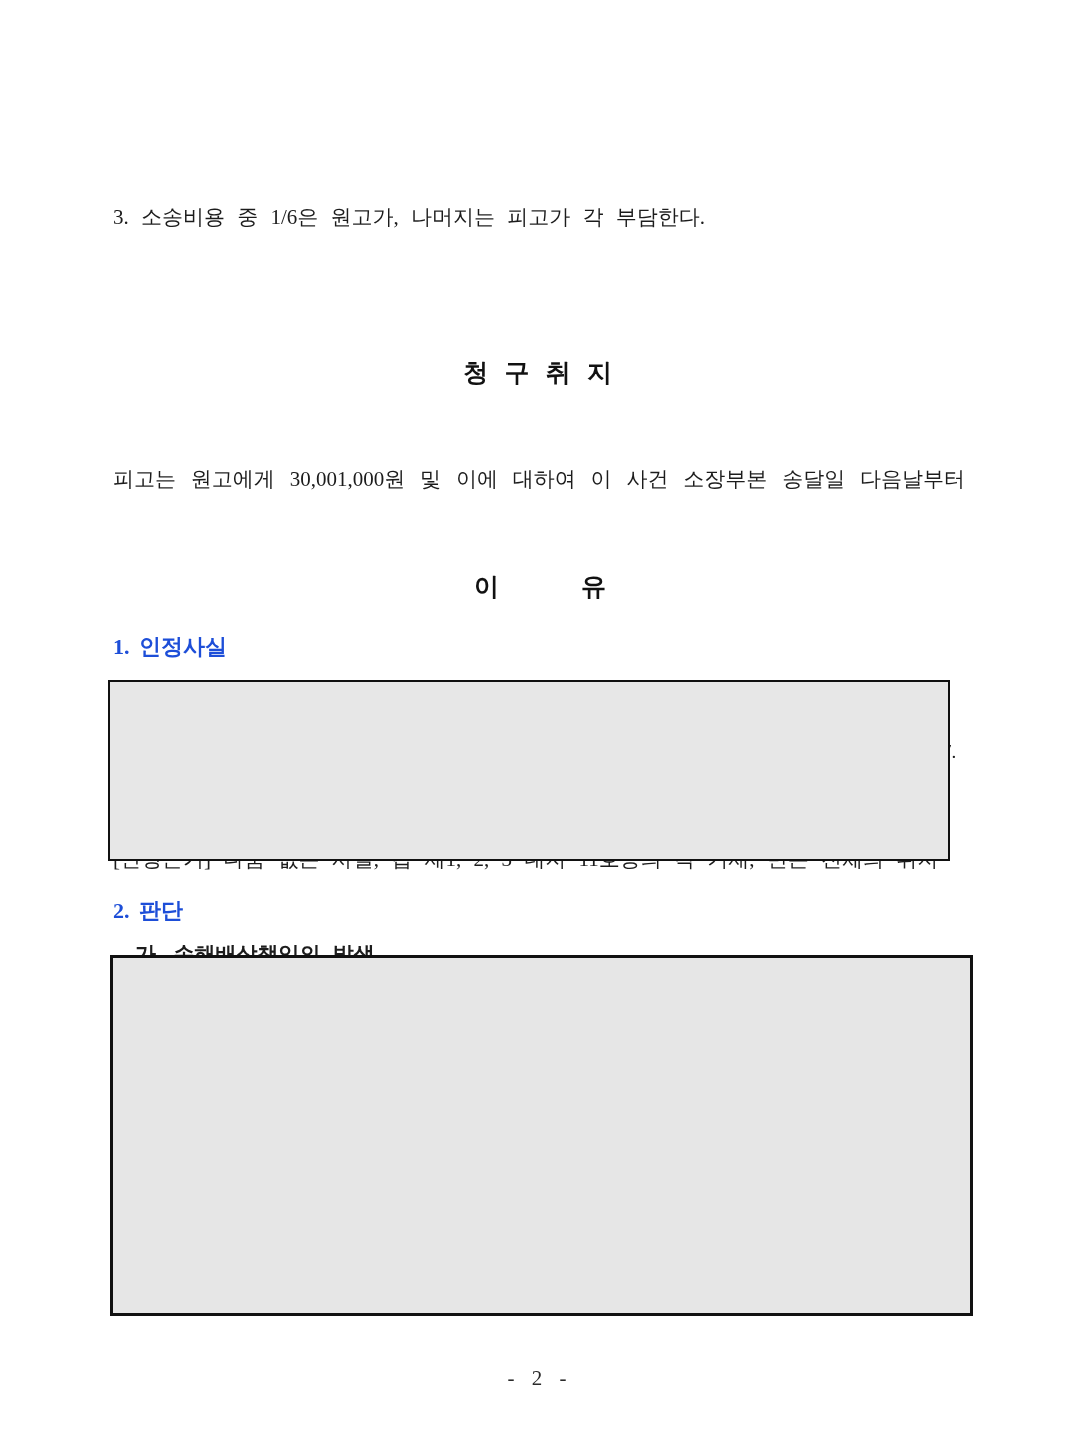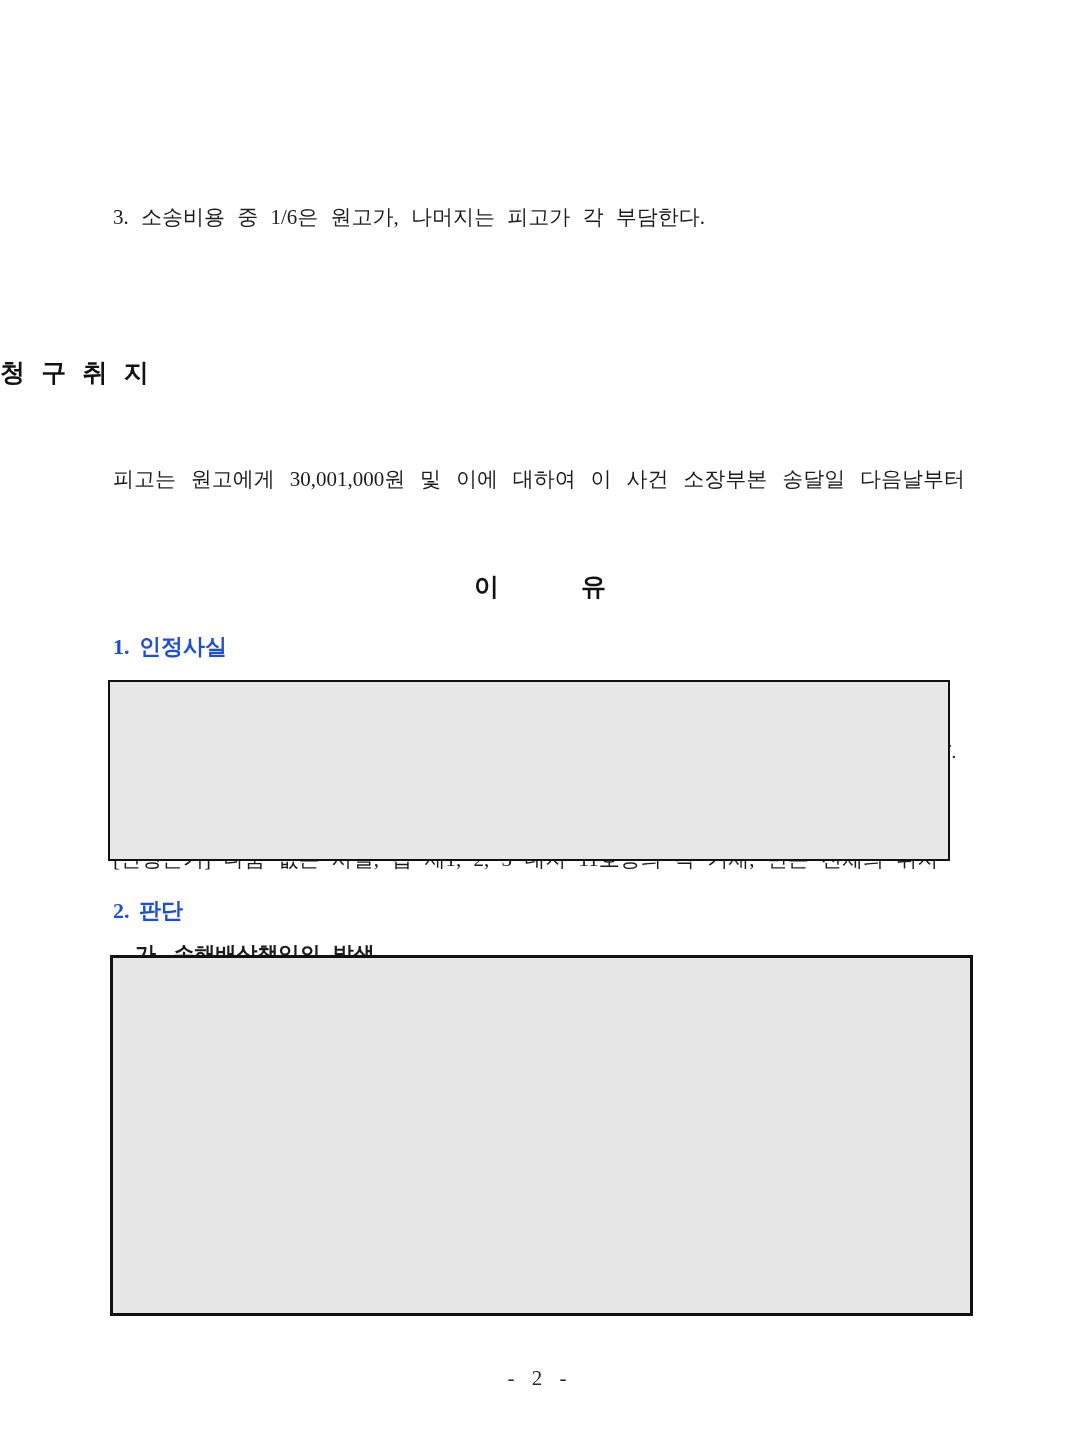--- a/index.html
+++ b/index.html
@@ -28,20 +28,21 @@
   .justified {
     white-space: normal;
     width: 852px;
     text-align: justify;
     text-align-last: justify;
     word-spacing: 4px;
     margin-top: 48px;
   }
   .center-heading {
     width: 100%;
+    text-align: center;
     font-size: 25px;
     font-weight: bold;
     letter-spacing: 5px;
     color: #111111;
   }
   .reason-heading {
     width: 100%;
     display: flex;
     justify-content: center;
     align-items: baseline;

